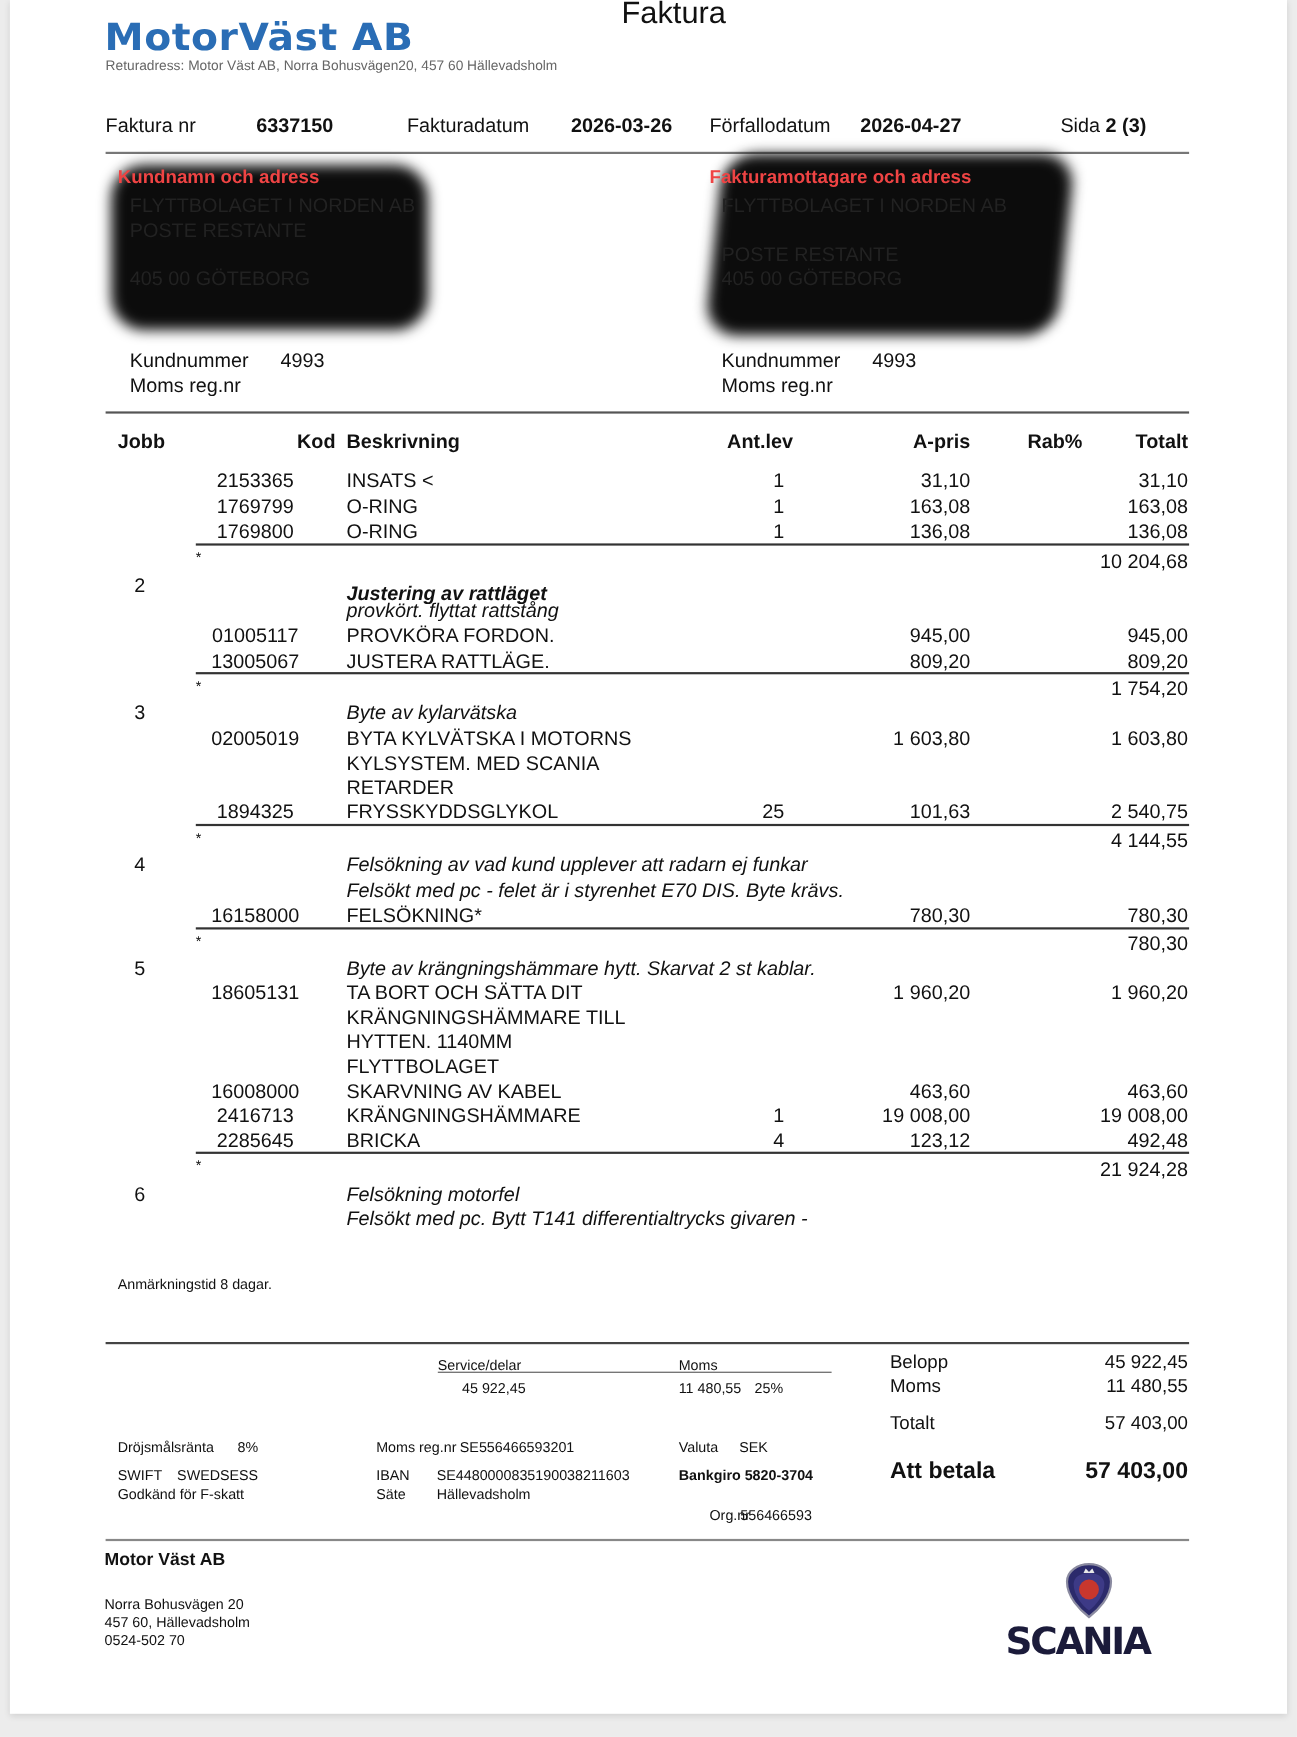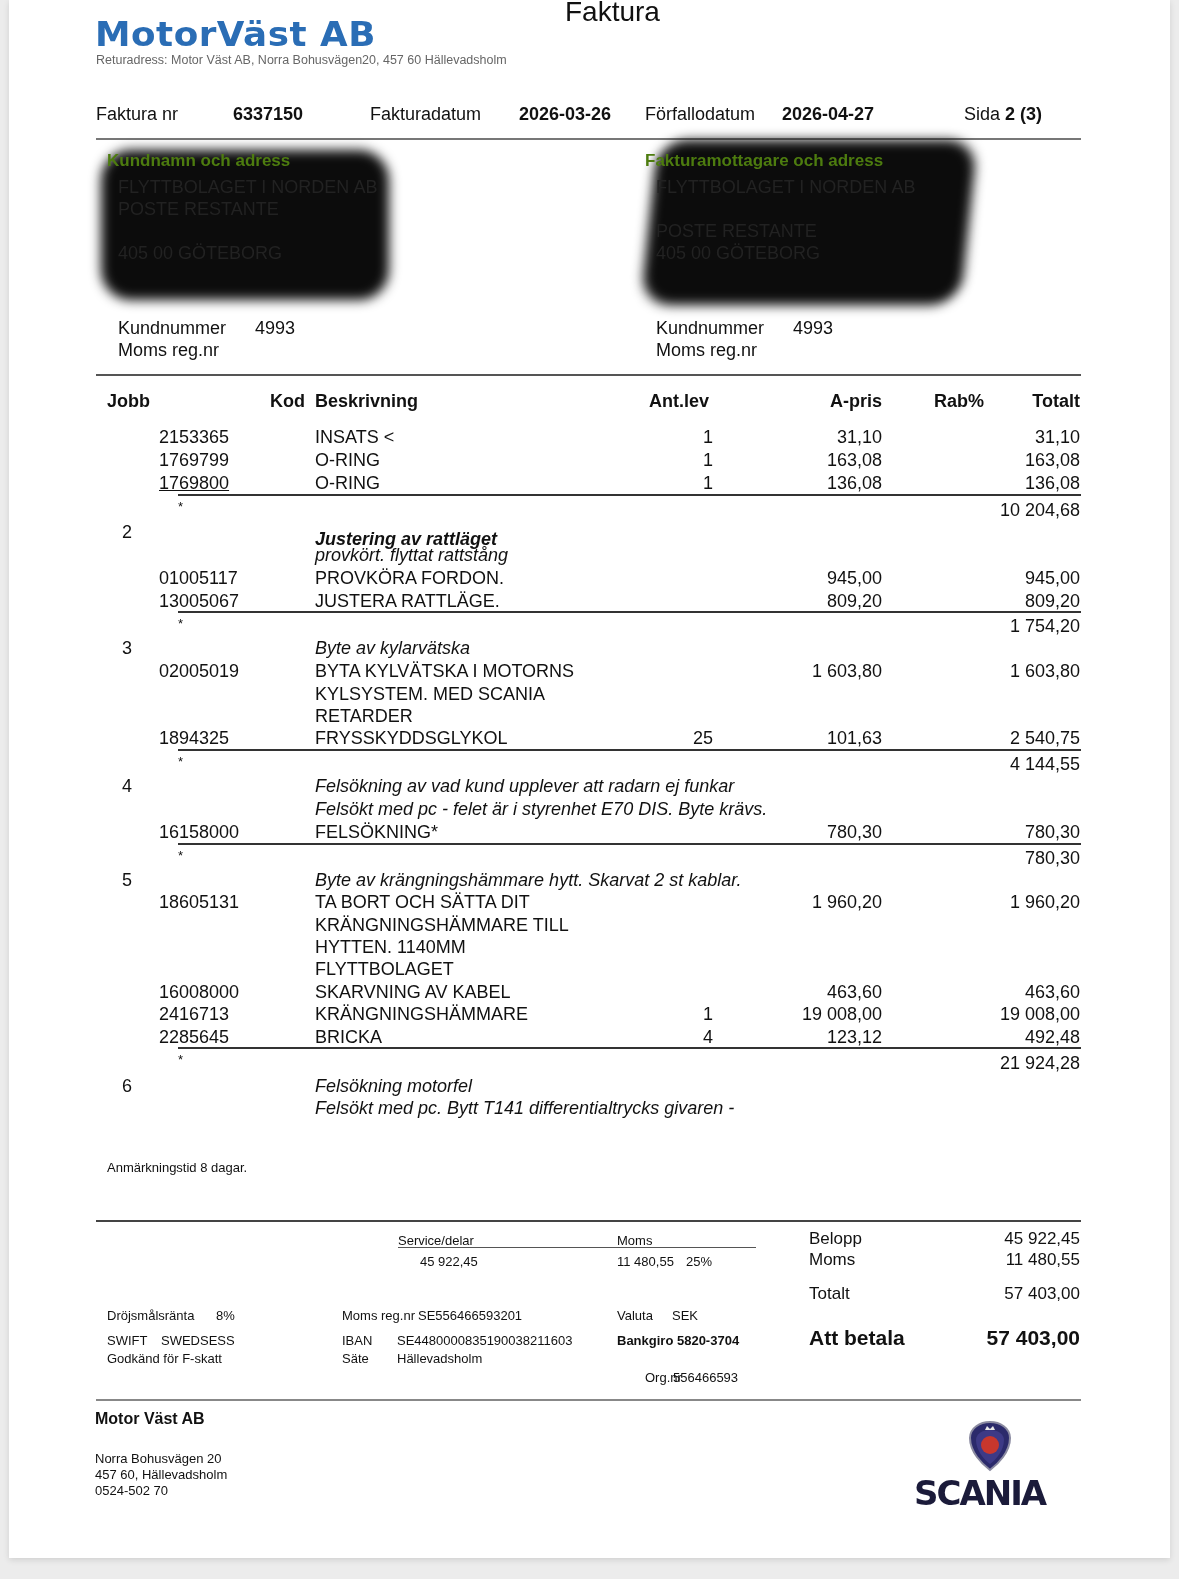--- a/index.html
+++ b/index.html
@@ -9,27 +9,27 @@
            box-shadow:0 2px 6px rgba(0,0,0,0.12); }
   .abs { position:absolute; white-space:nowrap; }
   .logo { left:86px; top:14px; font-size:34px; font-weight:900; color:#2a6db5; letter-spacing:0.5px;
           font-family:"DejaVu Sans", sans-serif; transform:scaleX(1.05); transform-origin:left; }
   .retur { left:87px; top:53px; font-size:12.5px; color:#666; }
   .doc-title { left:556px; top:-4px; font-size:28px; color:#111; }
   .hdr { top:104px; font-size:18px; }
   .hdr b { font-weight:bold; }
   .hline { position:absolute; height:2px; background:#777; }
   .redact { position:absolute; background:#0c0c0c; filter:blur(6px); border-radius:30px; }
-  .addr-head { font-size:17px; font-weight:bold; color:#4d7c0f; }
+  .addr-head { font-size:17px; font-weight:bold; color:#ef4444; }
   .addr-line { font-size:18px; color:#222; }
   .cust { font-size:18px; }
   .th { top:391px; font-size:18px; font-weight:bold; }
   .row { position:absolute; font-size:18px; height:22px; line-height:22px; }
   .c-job { left:113px; width:20px; }
-  .c-kod { left:150px; width:146px; text-align:left; }
+  .c-kod { left:150px; width:146px; text-align:center; }
   .c-desc { left:306px; }
   .c-desc.i { font-style:italic; }
   .c-qty { left:640px; width:64px; text-align:right; }
   .c-pris { left:740px; width:133px; text-align:right; }
   .c-tot { left:940px; width:131px; text-align:right; }
   .c-star { left:169px; font-size:13px; }
   .sepline { position:absolute; left:169px; width:903px; height:1.5px; background:#333; }
   .small { font-size:13px; }
   .sum-l { font-size:17px; }
   .sum-r { font-size:17px; text-align:right; }
@@ -79,40 +79,40 @@
   <div class="abs addr-line" style="left:647px;top:243px;">405 00   GÖTEBORG</div>
   <div class="abs cust" style="left:647px;top:318px;">Kundnummer</div>
   <div class="abs cust" style="left:784px;top:318px;">4993</div>
   <div class="abs cust" style="left:647px;top:340px;">Moms reg.nr</div>
 
   <div class="hline" style="left:87px;top:374px;width:985px;height:1.5px;background:#555;"></div>
 
   <div class="abs th" style="left:98px;">Jobb</div>
   <div class="abs th" style="left:150px;width:146px;text-align:right;">Kod</div>
   <div class="abs th" style="left:306px;">Beskrivning</div>
-  <div class="abs th" style="left:616px;width:84px;text-align:right;">Ant.lev</div>
+  <div class="abs th" style="left:640px;width:84px;text-align:center;">Ant.lev</div>
   <div class="abs th" style="left:740px;width:133px;text-align:right;">A-pris</div>
   <div class="abs th" style="left:900px;width:75px;text-align:right;">Rab%</div>
   <div class="abs th" style="left:940px;width:131px;text-align:right;">Totalt</div>
 
   <div>
 
     <div class="row c-kod" style="top:426px;">2153365</div>
     <div class="row c-desc" style="top:426px;">INSATS  &lt;</div>
     <div class="row c-qty" style="top:426px;">1</div>
     <div class="row c-pris" style="top:426px;">31,10</div>
     <div class="row c-tot" style="top:426px;">31,10</div>
 
     <div class="row c-kod" style="top:449px;">1769799</div>
     <div class="row c-desc" style="top:449px;">O-RING</div>
     <div class="row c-qty" style="top:449px;">1</div>
     <div class="row c-pris" style="top:449px;">163,08</div>
     <div class="row c-tot" style="top:449px;">163,08</div>
 
-    <div class="row c-kod" style="top:472px;text-decoration:underline;">1769800</div>
+    <div class="row c-kod" style="top:472px;">1769800</div>
     <div class="row c-desc" style="top:472px;">O-RING</div>
     <div class="row c-qty" style="top:472px;">1</div>
     <div class="row c-pris" style="top:472px;">136,08</div>
     <div class="row c-tot" style="top:472px;">136,08</div>
     <div class="sepline" style="top:494px;"></div>
 
     <div class="row c-star" style="top:496px;">*</div>
     <div class="row c-tot" style="top:499px;">10 204,68</div>
 
     <div class="row c-job" style="top:521px;">2</div>

